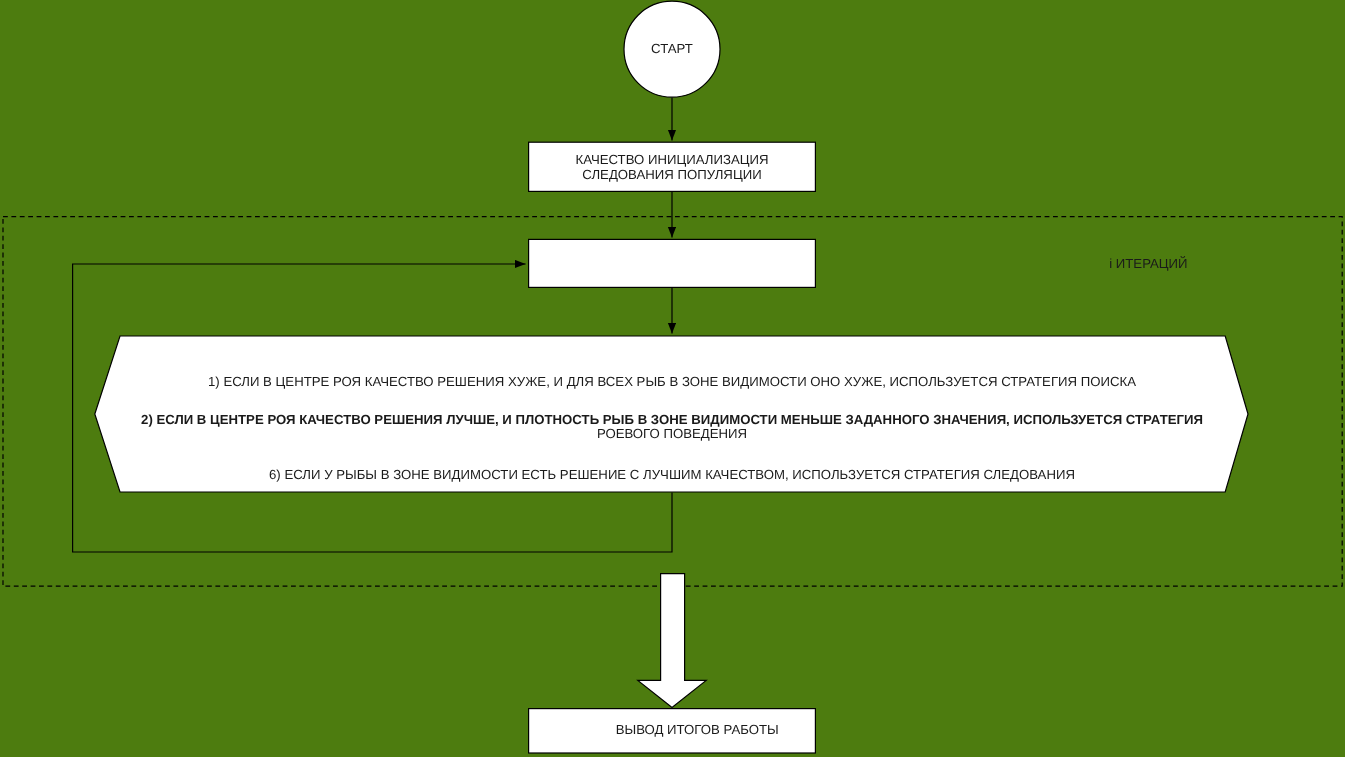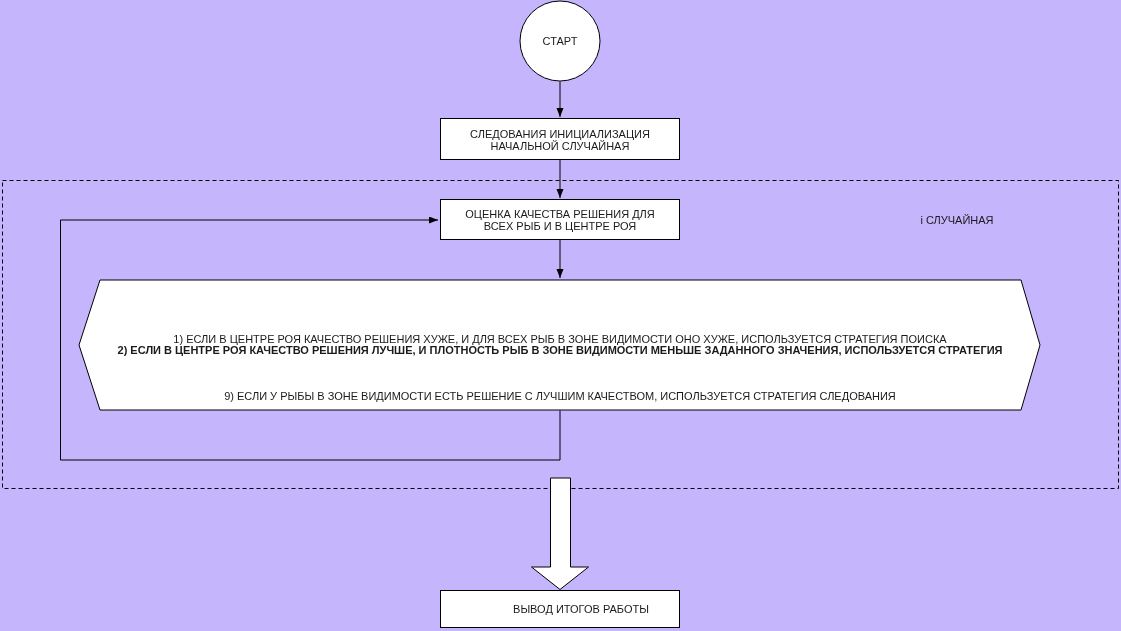--- a/index.html
+++ b/index.html
@@ -1,20 +1,20 @@
 <!DOCTYPE html>
 <html><head>
 <meta charset="utf-8">
 <style>
   html,body{margin:0;padding:0;background:#ffffff;}
   .canvas{
     position:relative;
     width:1121px;
     height:631px;
-    background:#c4b5fd;
+    background:#4d7c0f;
     font-family:"Liberation Sans", sans-serif;
     overflow:hidden;
   }
   .shapes{position:absolute;left:0;top:0;width:1121px;height:631px;}
   .label{
     position:absolute;
     color:#1a1a1a;
     font-size:11px;
     line-height:12px;
     text-align:center;
@@ -61,36 +61,33 @@
     <polygon points="550.5,478 570.5,478 570.5,567 588.5,567 560,589.5 531.5,567 550.5,567" fill="#ffffff" stroke="#000000" stroke-width="1"></polygon>
 
     <rect x="440.5" y="590.5" width="239" height="37" fill="#ffffff" stroke="#000000" stroke-width="1"></rect>
   </svg>
 
   <div class="label box-label" style="left:520px;top:1px;width:80px;height:80px;">
     <div>СТАРТ</div>
   </div>
 
   <div class="label box-label" style="left:440px;top:119px;width:240px;height:41px;">
-    <div>СЛЕДОВАНИЯ ИНИЦИАЛИЗАЦИЯ</div>
-    <div>НАЧАЛЬНОЙ СЛУЧАЙНАЯ</div>
+    <div>КАЧЕСТВО ИНИЦИАЛИЗАЦИЯ</div>
+    <div>СЛЕДОВАНИЯ ПОПУЛЯЦИИ</div>
   </div>
 
-  <div class="label" style="left:877px;top:214px;width:160px;">i СЛУЧАЙНАЯ</div>
-
-  <div class="label box-label" style="left:440px;top:200px;width:240px;height:40px;">
-    <div>ОЦЕНКА КАЧЕСТВА РЕШЕНИЯ ДЛЯ</div>
-    <div>ВСЕХ РЫБ И В ЦЕНТРЕ РОЯ</div>
-  </div>
+  <div class="label" style="left:877px;top:214px;width:160px;">i ИТЕРАЦИЙ</div>
 
 
-  <div class="label hexline" style="top:313px;margin-top:20px;">1) ЕСЛИ В ЦЕНТРЕ РОЯ КАЧЕСТВО РЕШЕНИЯ ХУЖЕ, И ДЛЯ ВСЕХ РЫБ В ЗОНЕ ВИДИМОСТИ ОНО ХУЖЕ, ИСПОЛЬЗУЕТСЯ СТРАТЕГИЯ ПОИСКА</div>
+
+  <div class="label hexline" style="top:313px;">1) ЕСЛИ В ЦЕНТРЕ РОЯ КАЧЕСТВО РЕШЕНИЯ ХУЖЕ, И ДЛЯ ВСЕХ РЫБ В ЗОНЕ ВИДИМОСТИ ОНО ХУЖЕ, ИСПОЛЬЗУЕТСЯ СТРАТЕГИЯ ПОИСКА</div>
 
   <div class="label hexline" style="top:344px;font-weight:bold;">2) ЕСЛИ В ЦЕНТРЕ РОЯ КАЧЕСТВО РЕШЕНИЯ ЛУЧШЕ, И ПЛОТНОСТЬ РЫБ В ЗОНЕ ВИДИМОСТИ МЕНЬШЕ ЗАДАННОГО ЗНАЧЕНИЯ, ИСПОЛЬЗУЕТСЯ СТРАТЕГИЯ</div>
 
+  <div class="label hexline" style="top:356px;">РОЕВОГО ПОВЕДЕНИЯ</div>
 
-  <div class="label hexline" style="top:390px;">9) ЕСЛИ У РЫБЫ В ЗОНЕ ВИДИМОСТИ ЕСТЬ РЕШЕНИЕ С ЛУЧШИМ КАЧЕСТВОМ, ИСПОЛЬЗУЕТСЯ СТРАТЕГИЯ СЛЕДОВАНИЯ</div>
+  <div class="label hexline" style="top:390px;">6) ЕСЛИ У РЫБЫ В ЗОНЕ ВИДИМОСТИ ЕСТЬ РЕШЕНИЕ С ЛУЧШИМ КАЧЕСТВОМ, ИСПОЛЬЗУЕТСЯ СТРАТЕГИЯ СЛЕДОВАНИЯ</div>
 
   <div class="label box-label" style="left:440px;top:591px;width:282px;height:36px;">
     <div>ВЫВОД ИТОГОВ РАБОТЫ</div>
   </div>
 
 </div>
 
 </body></html>

